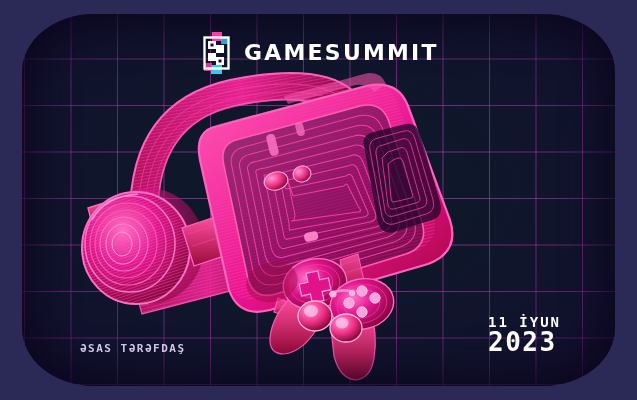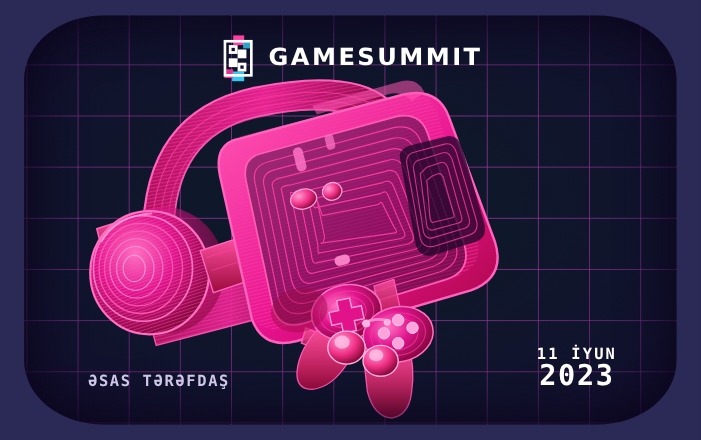--- a/index.html
+++ b/index.html
@@ -51,30 +51,30 @@
   #logo-mark{position:relative;width:33px;height:42px;flex:none;}
   #wordmark{
     color:#ffffff;font-size:21.5px;font-weight:bold;letter-spacing:2.2px;
     font-family:"DejaVu Sans",sans-serif;
     transform:scaleX(1.02);white-space:nowrap;line-height:1;
   }
 
   
   #sponsor{position:absolute;left:58px;bottom:28px;z-index:12;}
   #sponsor-label{
-    color:#cfc7e8;font-size:14px;letter-spacing:1.5px;font-weight:bold;
+    color:#cfc7e8;font-size:11px;letter-spacing:1.5px;font-weight:bold;
     font-family:"DejaVu Sans Mono",monospace;white-space:nowrap;margin-bottom:3px;
   }
   #sponsor-name{
     color:#ffffff;font-size:26px;font-weight:bold;letter-spacing:-.4px;
     font-family:"DejaVu Sans",sans-serif;line-height:1;white-space:nowrap;
   }
 
   
-  #date{position:absolute;right:54px;bottom:30px;z-index:12;text-align:center;}
+  #date{position:absolute;right:54px;bottom:30px;z-index:12;text-align:left;}
   #date-day{
     color:#ffffff;font-size:14px;font-weight:bold;letter-spacing:2px;
     font-family:"DejaVu Sans Mono",monospace;line-height:1;white-space:nowrap;
   }
   #date-year{
     color:#ffffff;font-size:26px;font-weight:bold;letter-spacing:1.5px;
     font-family:"DejaVu Sans Mono",monospace;line-height:1.05;white-space:nowrap;
   }
 
   

